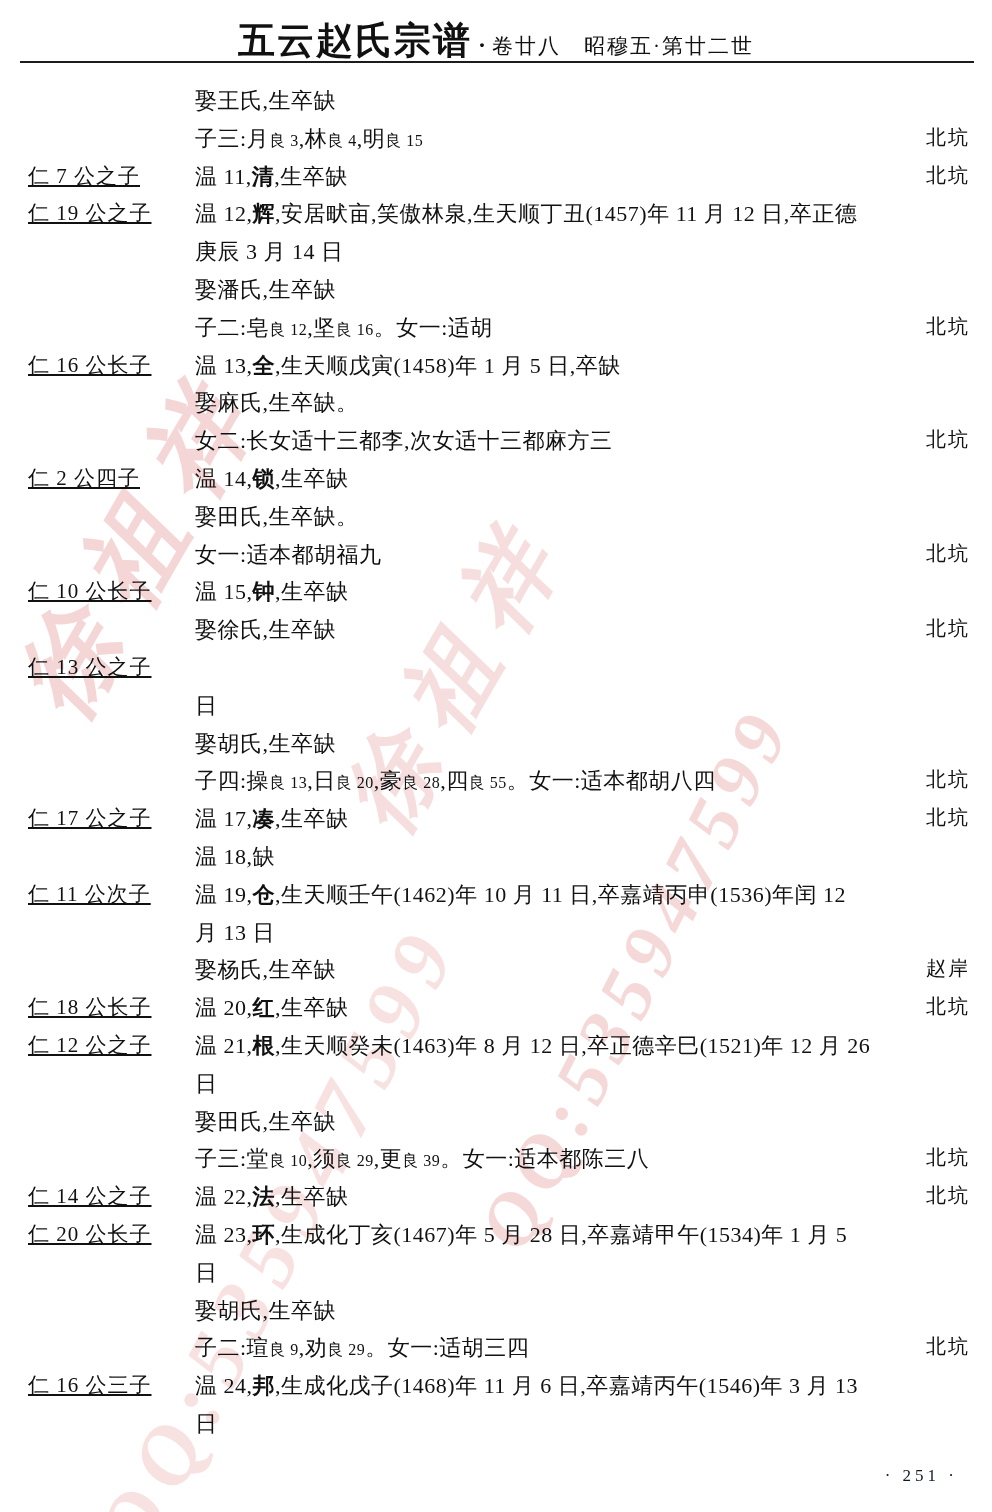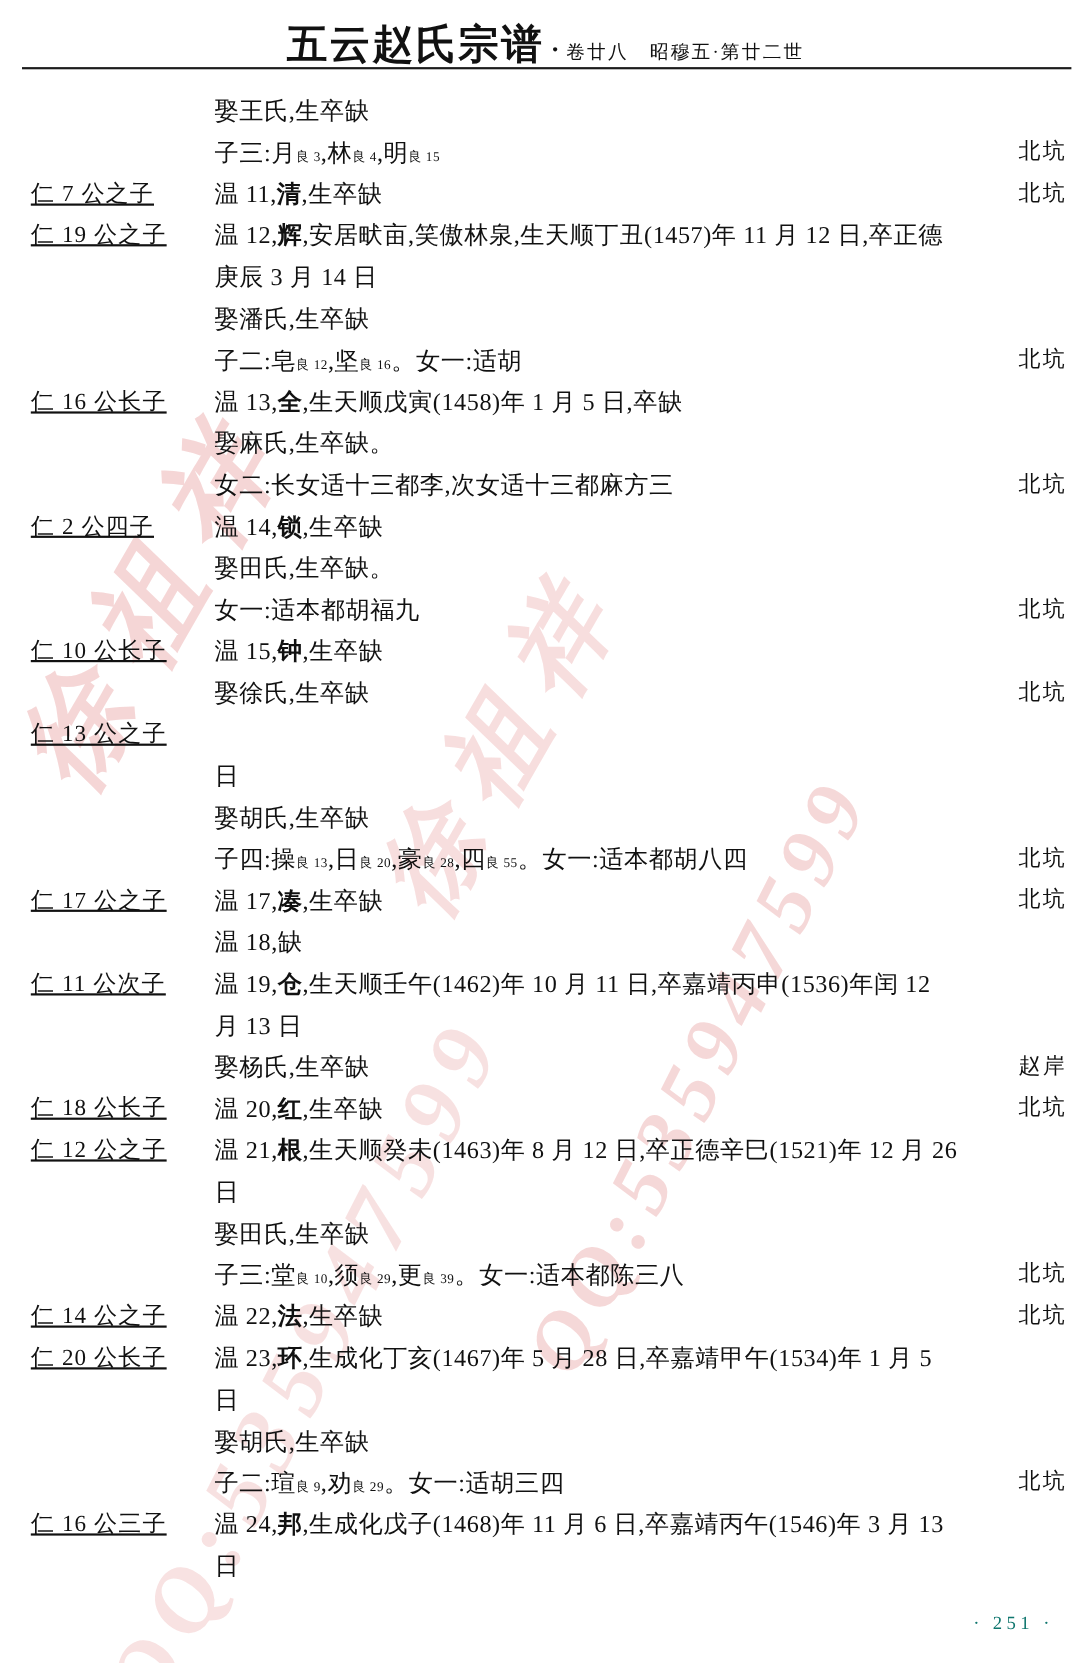--- a/index.html
+++ b/index.html
@@ -6,32 +6,32 @@
   .page{
     position:relative;width:992px;height:1512px;margin:0 auto;
     background:#ffffff;overflow:hidden;
     font-family:"Liberation Serif","DejaVu Serif",serif;
     color:#111;
   }
   
   .header{position:absolute;top:16px;left:0;width:100%;text-align:center;white-space:nowrap;}
   .title-main{font-size:37px;font-weight:bold;letter-spacing:2px;}
   .title-sep{font-size:24px;font-weight:bold;padding:0 6px;}
-  .title-sub{font-size:17px;letter-spacing:2px;}
+  .title-sub{font-size:21px;letter-spacing:2px;}
   .divider{position:absolute;top:61px;left:20px;right:18px;height:2px;background:#1c1c1c;}
   
   .rows{position:absolute;top:86px;left:0;right:0;}
   .row{height:37.8px;display:flex;align-items:flex-start;padding-left:28px;padding-right:22px;}
   .lab{width:167px;flex:0 0 167px;font-size:21px;letter-spacing:1px;text-decoration:underline;}
   .main{flex:1;font-size:22px;letter-spacing:0.5px;white-space:nowrap;overflow:hidden;}
-  .main .sm{font-size:12px;}
+  .main .sm{font-size:16px;}
   .main .b{font-weight:bold;}
   .tag{font-size:20px;letter-spacing:2px;}
   
-  .pagenum{position:absolute;bottom:26px;right:34px;font-size:17px;letter-spacing:4px;color:#0f766e;text-align:center;}
+  .pagenum{position:absolute;bottom:26px;right:34px;font-size:17px;letter-spacing:4px;color:#0f172a;text-align:center;}
   
   .wm{position:absolute;color:#e89f9f;font-style:italic;font-weight:bold;
       white-space:nowrap;pointer-events:none;transform-origin:0 50%;}
   .wm-a{left:46px;top:640px;font-size:100px;letter-spacing:26px;opacity:.42;transform:rotate(-60deg);}
   .wm-b{left:500px;top:1200px;font-size:76px;letter-spacing:10px;opacity:.40;transform:rotate(-63deg);}
   .wm-c{left:370px;top:760px;font-size:92px;letter-spacing:22px;opacity:.34;transform:rotate(-60deg);}
   .wm-d{left:120px;top:1500px;font-size:84px;letter-spacing:14px;opacity:.30;transform:rotate(-63deg);}
 </style>
 </head>
 <body>

